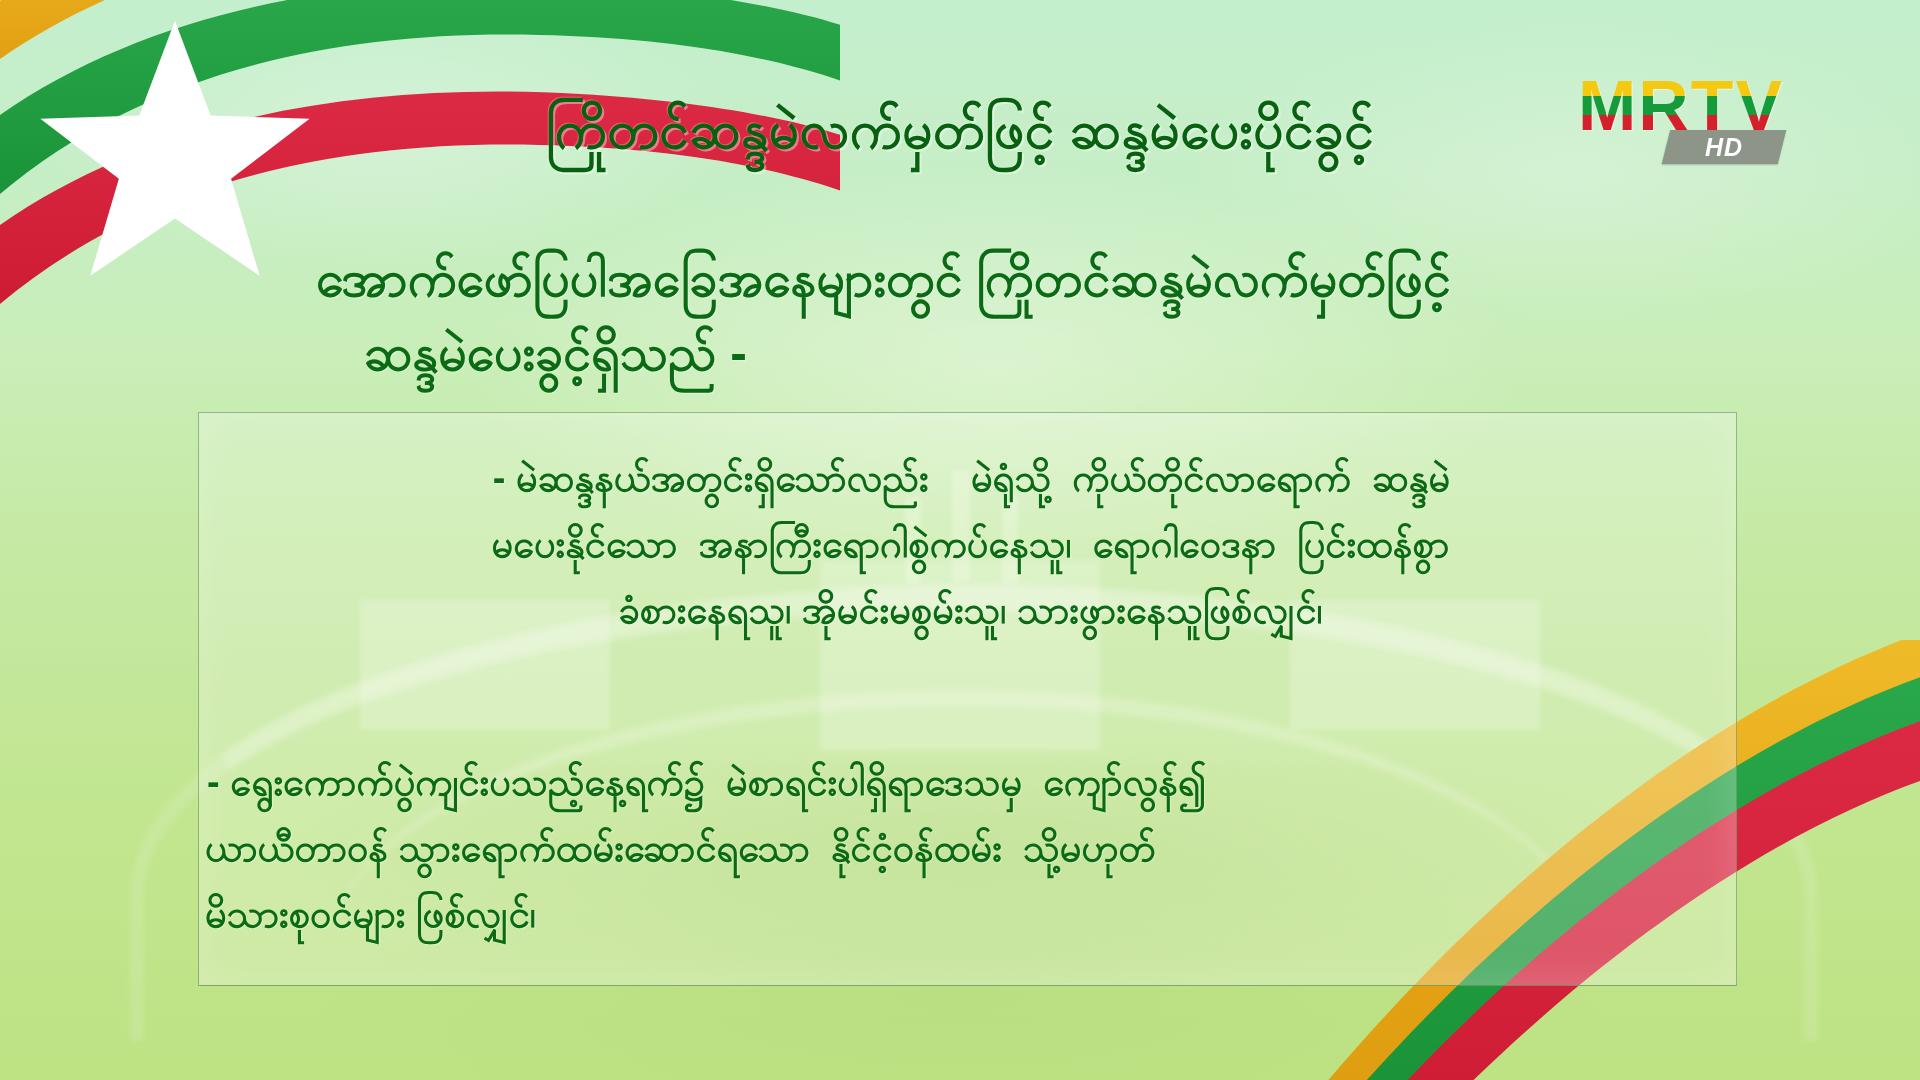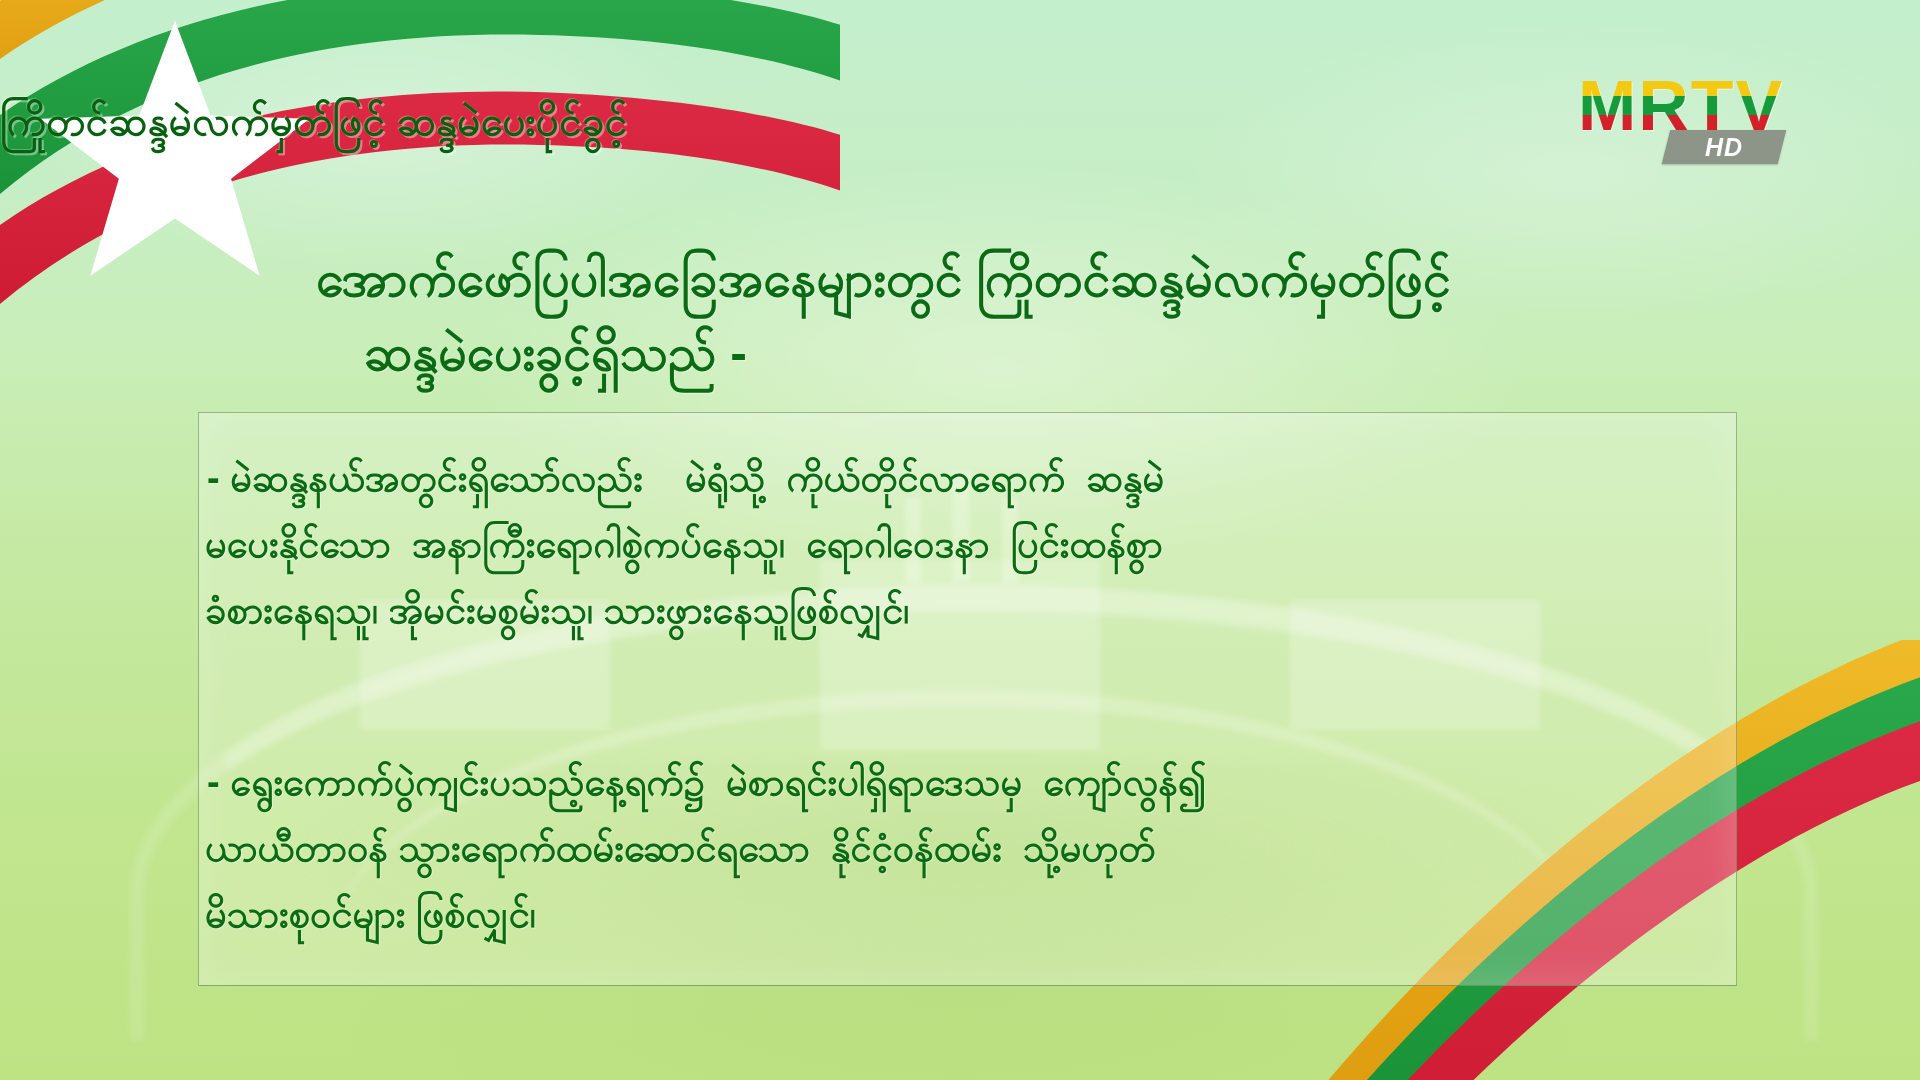--- a/index.html
+++ b/index.html
@@ -89,22 +89,22 @@
     display:block;transform:skewX(14deg);
     color:#ffffff;font-weight:bold;font-style:italic;
     font-size:25px;line-height:34px;text-align:center;
     letter-spacing:1px;
   }
 
   
   .mm{font-family:"Liberation Sans","DejaVu Sans",sans-serif;}
   .page-title{
     position:absolute;left:0;top:96px;width:1920px;
-    text-align:left;
-    font-size:40px;font-weight:bold;
+    text-align:center;
+    font-size:53px;font-weight:bold;
     color:#07610f;
     letter-spacing:.5px;
     text-shadow:2px 2px 0 rgba(255,255,255,.40), -1px -1px 0 rgba(255,255,255,.25);
     white-space:nowrap;
   }
   .subtitle{
     position:absolute;left:316px;top:242px;width:1360px;
     font-size:50px;font-weight:bold;color:#0a6b14;
     line-height:74px;
     text-shadow:1px 1px 0 rgba(255,255,255,.38);
@@ -122,21 +122,21 @@
     box-shadow:inset 0 0 40px rgba(255,255,255,.18);
     overflow:hidden;
   }
   .clause{
     position:absolute;left:0;width:1537px;
     font-size:38px;font-weight:bold;color:#0a6b14;
     line-height:66px;
     text-shadow:1px 1px 0 rgba(255,255,255,.34);
   }
   .clause .row{display:block;white-space:pre;}
-  .clause-1{top:32px;}
+  .clause-1{top:32px;text-align:center;}
   .clause-2{top:336px;}
   .indent{padding-left:6px;}
   .dash{padding-left:8px;}
   .cut{overflow:hidden;}
 </style>
 </head>
 <body>
 
 <div id="stage">
 

